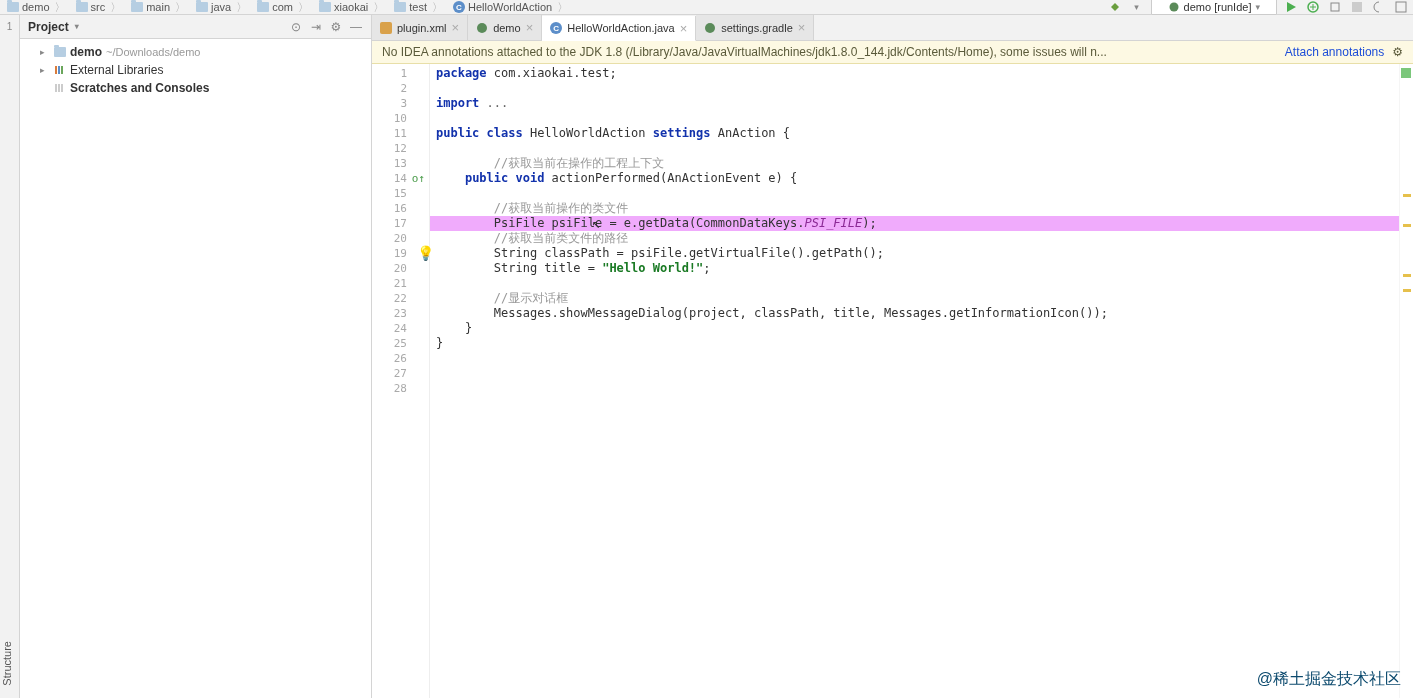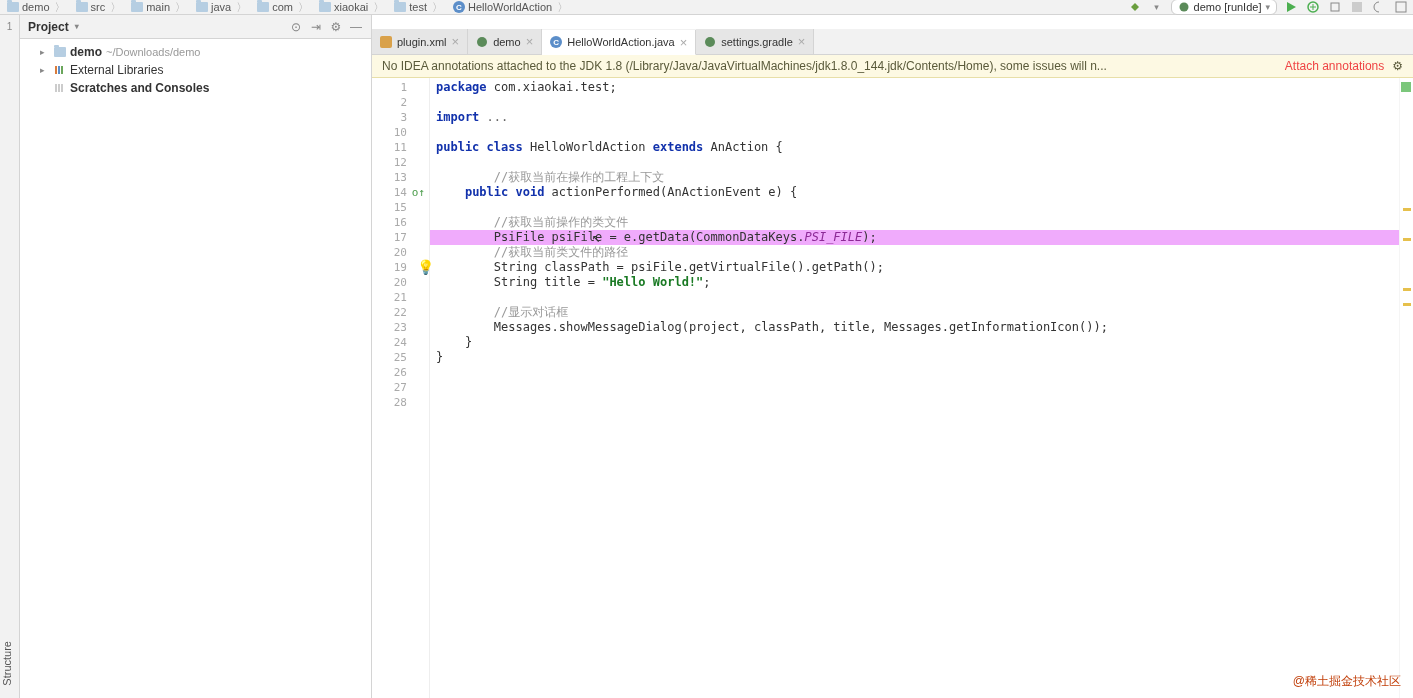--- a/index.html
+++ b/index.html
@@ -7,21 +7,21 @@
 
 .breadcrumb-bar { height: 15px; background: #f2f2f2; display: flex; align-items: center; padding: 0 4px; border-bottom: 1px solid #d4d4d4; }
 .breadcrumb-bar .left { display: flex; align-items: center; flex: 1; gap: 2px; }
 .breadcrumb-bar .right { display: flex; align-items: center; gap: 6px; }
 .crumb { display: flex; align-items: center; gap: 3px; font-size: 11px; color: #555; padding: 0 3px; cursor: pointer; }
 .crumb .sep { color: #aaa; margin: 0 2px; }
 .folder-icon { width: 12px; height: 10px; background: #b6cee2; border-radius: 1px; display: inline-block; position: relative; }
 .folder-icon::before { content: ''; position: absolute; top: -2px; left: 0; width: 5px; height: 2px; background: #b6cee2; border-radius: 1px 1px 0 0; }
 .class-icon-c { width: 12px; height: 12px; border-radius: 50%; background: #5c8ec9; color: white; font-size: 8px; display: inline-flex; align-items: center; justify-content: center; font-weight: bold; }
 .toolbar-btn { width: 16px; height: 16px; display: inline-flex; align-items: center; justify-content: center; cursor: pointer; }
-.run-config { border: 1px solid #ccc; background: #fff; padding: 1px 6px; border-radius: 6px; font-size: 11px; display: flex; align-items: center; gap: 4px; }
+.run-config { border: 1px solid #ccc; background: #fff; padding: 1px 16px; border-radius: 1px; font-size: 11px; display: flex; align-items: center; gap: 4px; }
 .gradle-icon { width: 12px; height: 12px; display: inline-block; }
 
 .main-area { display: flex; height: calc(698px - 15px); }
 
 .side-strip { width: 20px; background: #f2f2f2; border-right: 1px solid #d4d4d4; display: flex; flex-direction: column; align-items: center; padding-top: 6px; gap: 6px; }
 .side-strip-item { writing-mode: vertical-rl; transform: rotate(180deg); font-size: 11px; color: #555; padding: 4px 1px; cursor: pointer; }
 
 .project-panel { width: 352px; background: #fff; border-right: 1px solid #d4d4d4; display: flex; flex-direction: column; }
 .project-header { height: 24px; background: #f2f2f2; border-bottom: 1px solid #d4d4d4; display: flex; align-items: center; padding: 0 8px; gap: 6px; }
 .project-header .title { font-weight: bold; font-size: 12px; flex: 1; display: flex; align-items: center; gap: 4px; }
@@ -30,31 +30,31 @@
 
 .tree { padding: 4px 0; font-size: 12px; }
 .tree-item { display: flex; align-items: center; padding: 2px 0 2px 20px; gap: 4px; cursor: pointer; }
 .tree-arrow { width: 10px; font-size: 9px; color: #888; }
 .tree-label { color: #333; }
 .tree-path { color: #999; font-size: 11px; }
 .lib-icon { width: 12px; height: 12px; display: inline-flex; }
 .scratch-icon { width: 12px; height: 12px; }
 
 .editor-area { flex: 1; display: flex; flex-direction: column; background: #fff; position: relative; }
-.tabs-bar { height: 26px; background: #f2f2f2; display: flex; align-items: flex-end; border-bottom: 1px solid #d4d4d4; margin-top: 14px; }
+.tabs-bar { height: 26px; background: #f2f2f2; display: flex; align-items: flex-end; border-bottom: 1px solid #d4d4d4; }
 .tab { height: 25px; padding: 0 8px; display: flex; align-items: center; gap: 5px; font-size: 11px; border-right: 1px solid #d4d4d4; background: #e6e6e6; cursor: pointer; position: relative; }
 .tab.active { background: #fff; border-bottom: 1px solid #fff; margin-bottom: -1px; }
 .tab .close { color: #aaa; font-size: 13px; cursor: pointer; }
 .xml-icon { width: 12px; height: 12px; background: #d9a14a; border-radius: 2px; }
 .java-icon-c { width: 12px; height: 12px; border-radius: 50%; background: #5c8ec9; color: white; font-size: 8px; display: inline-flex; align-items: center; justify-content: center; font-weight: bold; }
 .gradle-tab-icon { width: 12px; height: 12px; }
 
 .notif-bar { background: #fdf9e3; border-bottom: 1px solid #e8dfa8; padding: 4px 10px; display: flex; align-items: center; font-size: 12px; color: #5a5a3a; }
 .notif-bar .msg { flex: 1; white-space: nowrap; overflow: hidden; text-overflow: ellipsis; }
-.notif-bar .link { color: #ef4444; cursor: pointer; margin-left: 0; }
+.notif-bar .link { color: #1d4ed8; cursor: pointer; margin-left: 0; }
 .notif-bar .gear { margin-left: 8px; cursor: pointer; }
 
 .code-area { flex: 1; display: flex; font-family: Menlo, Consolas, monospace; font-size: 12px; line-height: 15px; overflow: auto; position: relative; }
 .gutter { width: 58px; background: #fff; border-right: 1px solid #eee; text-align: right; padding: 2px 22px 2px 4px; color: #aaa; position: relative; user-select: none; }
 .gutter-line { height: 15px; font-size: 11px; }
 .gutter-mark { position: absolute; right: 2px; width: 14px; height: 14px; }
 .bulb { position: absolute; right: -6px; color: #f0b429; font-size: 14px; }
 .override-icon { color: #4b9c4b; font-size: 11px; }
 
 .code-body { padding: 2px 0; position: relative; flex: 1; }
@@ -67,21 +67,21 @@
 .static-field { color: #8c2a96; font-style: italic; }
 .import-fold { color: #666; }
 
 .right-gutter { width: 14px; border-left: 1px solid #f5f5f5; position: relative; }
 .err-stripe { position: absolute; right: 2px; width: 8px; height: 3px; }
 .stripe-g { background: #7bc77b; top: 4px; width: 10px; height: 10px; }
 .stripe-y { background: #e6c04c; }
 
 .cursor-ptr { position: absolute; font-size: 14px; pointer-events: none; }
 
-.watermark { position: absolute; bottom: 8px; right: 12px; color: #c2410c; font-size: 12px; }
+.watermark { position: absolute; bottom: 8px; right: 12px; color: #0c4a6e; font-size: 16px; }
 </style>
 </head>
 <body>
 
 <div class="breadcrumb-bar">
   <div class="left" id="breadcrumbs">
       <span class="crumb">
         <span class="folder-icon"></span>
         <span>demo</span>
         <span class="sep">〉</span>
@@ -269,21 +269,21 @@
           <div class="gutter-line">26</div>
           <div class="gutter-line">27</div>
           <div class="gutter-line">28</div>
         </div>
       <div class="code-body" id="code-body">
         <span class="cursor-ptr" style="left:162px;top:152px;">↖</span>
       <div class="code-line"><span class="kw">package </span><span>com.xiaokai.test;</span></div>
           <div class="code-line"></div>
           <div class="code-line"><span class="kw">import </span><span class="import-fold">...</span></div>
           <div class="code-line"></div>
-          <div class="code-line"><span class="kw">public class </span><span>HelloWorldAction </span><span class="kw">extends </span><span>AnAction {</span></div>
+          <div class="code-line"><span class="kw">public class </span><span>HelloWorldAction </span><span class="kw">settings </span><span>AnAction {</span></div>
           <div class="code-line"></div>
           <div class="code-line"><span>        </span><span class="cmt">//获取当前在操作的工程上下文</span></div>
           <div class="code-line"><span>    </span><span class="kw">public void </span><span>actionPerformed(AnActionEvent e) {</span></div>
           <div class="code-line"></div>
           <div class="code-line"><span>        </span><span class="cmt">//获取当前操作的类文件</span></div>
           <div class="code-line current"><span>        PsiFile psiFile = e.</span><span>getData</span><span>(CommonDataKeys.</span><span class="static-field">PSI_FILE</span><span>);</span></div>
           <div class="code-line"><span>        </span><span class="cmt">//获取当前类文件的路径</span></div>
           <div class="code-line"><span>        String classPath = psiFile.</span><span>getVirtualFile</span><span>().getPath();</span></div>
           <div class="code-line"><span>        String title = </span><span class="str">"Hello World!"</span><span>;</span></div>
           <div class="code-line"></div>

